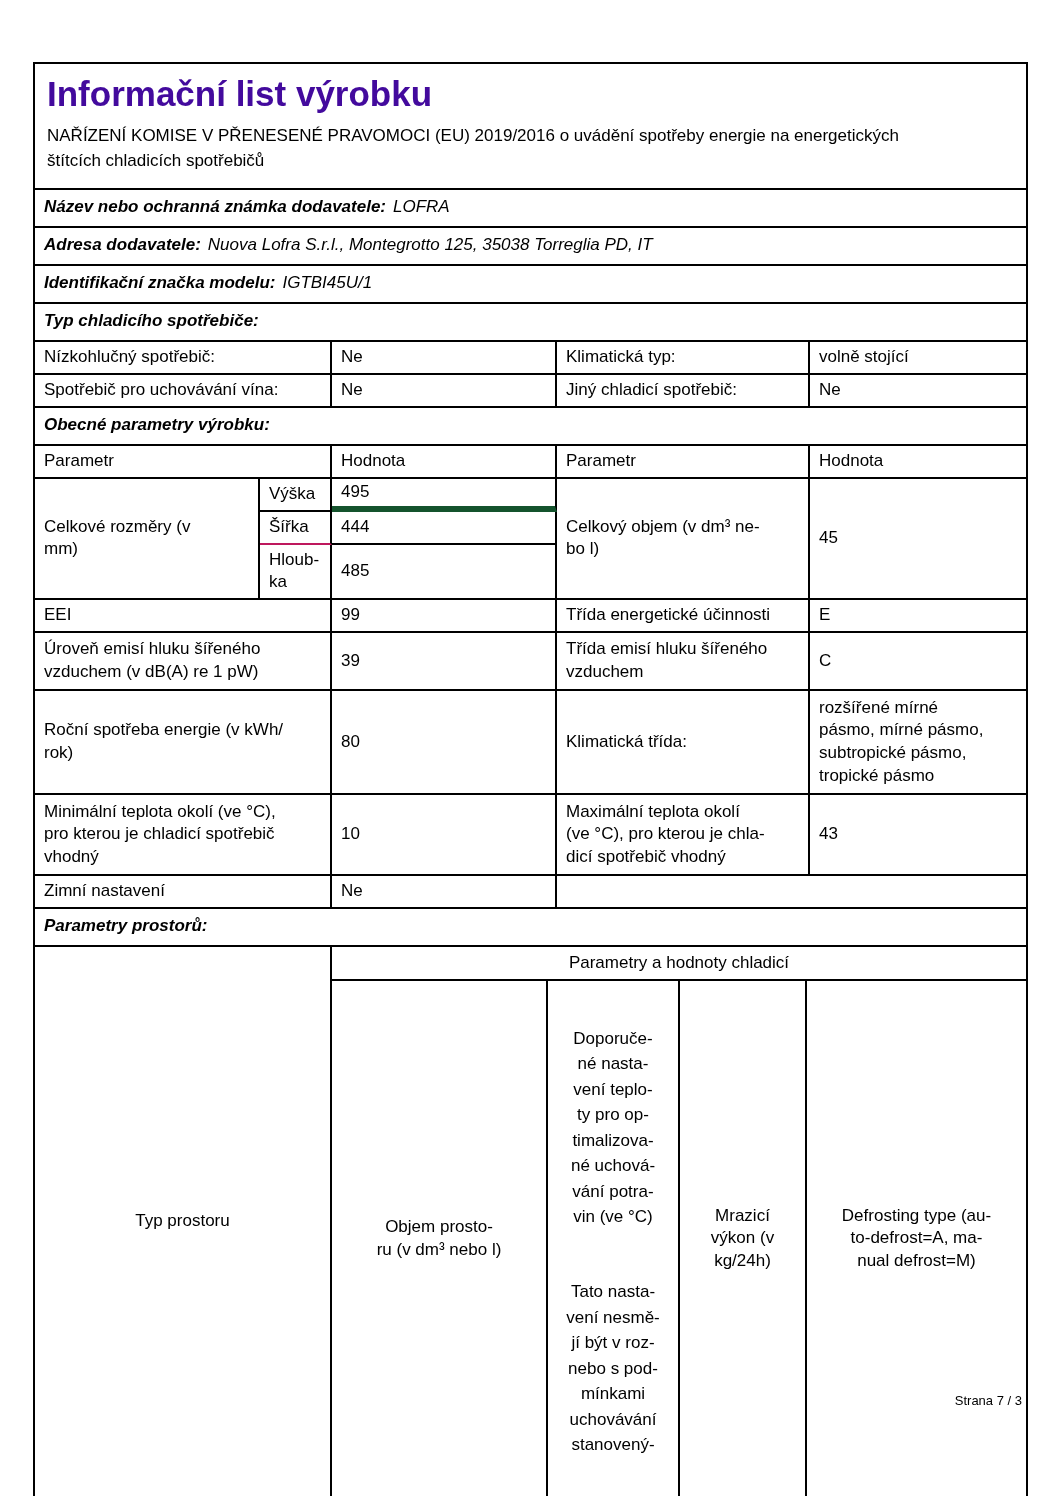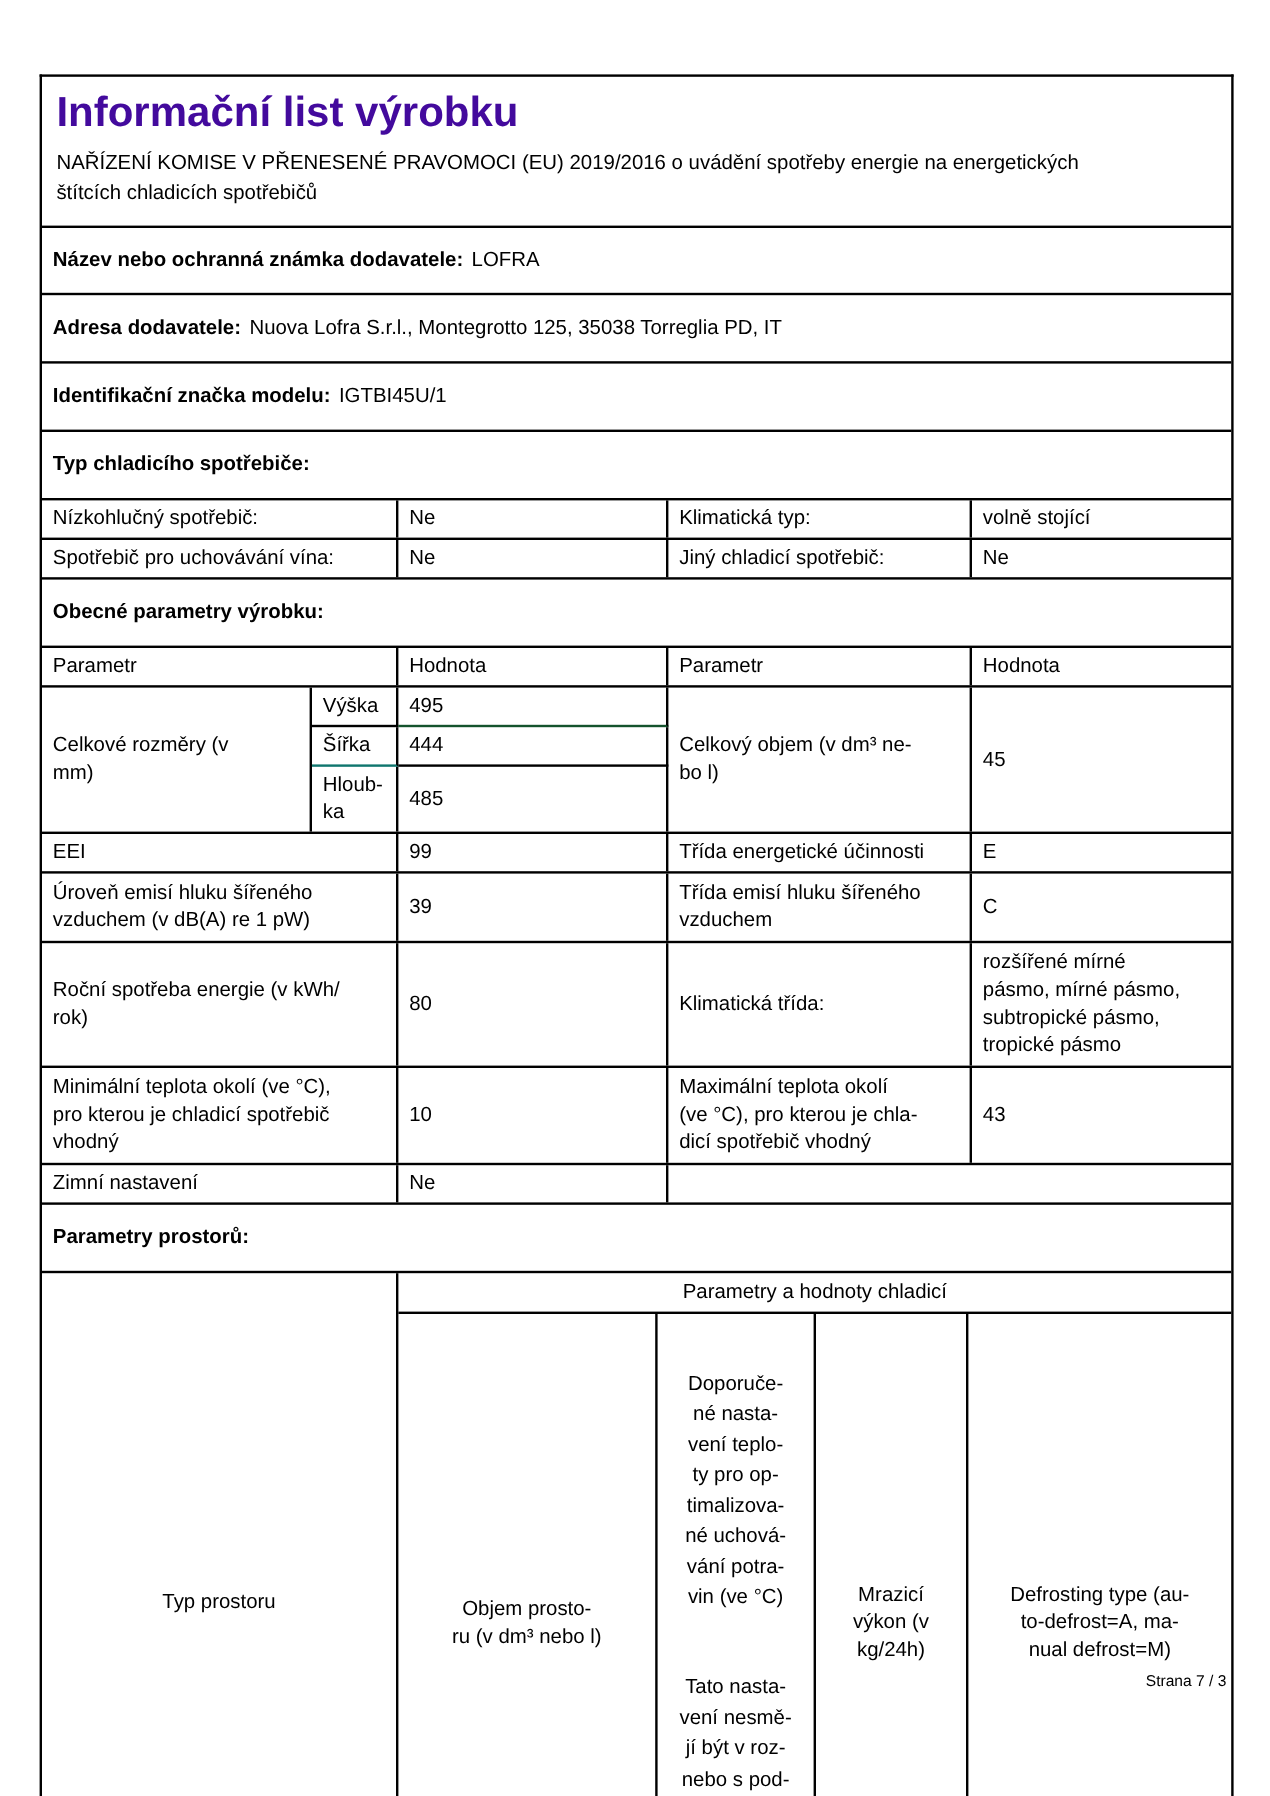--- a/index.html
+++ b/index.html
@@ -24,42 +24,42 @@
   .row { border-bottom: 2px solid #000; }
   .title-block { padding: 10px 12px 14px 12px; }
   .title-block h1 {
     margin: 0 0 10px 0;
     font-size: 35px;
     line-height: 1.15;
     font-weight: bold;
     letter-spacing: 0px;
   }
   .subtitle { margin: 0; white-space: pre-line; line-height: 1.45; }
-  .simple { padding: 16px 9px; min-height: 38px; }
+  .simple { padding: 6px 9px; min-height: 38px; font-style: italic; }
   .b { font-weight: bold; }
   .v { margin-left: 7px; }
   .r4 { display: grid; grid-template-columns: 297px 225px 253px 1fr; }
   .r3 { display: grid; grid-template-columns: 297px 225px 1fr; }
   .cell {
     padding: 4px 9px;
     display: flex; align-items: center;
     white-space: pre-line;
     min-height: 31px;
   }
   .br { border-right: 2px solid #000; }
   .dims {
     display: grid;
     grid-template-columns: 225px 72px 225px 253px 1fr;
     grid-template-rows: 33px 33px auto;
   }
   .dims .cell { min-height: 0; }
   .dim-lab  { grid-column: 1; grid-row: 1 / 4; }
   .dim-k1 { grid-column: 2; grid-row: 1; border-bottom: 2px solid #000; }
-  .dim-v1 { grid-column: 3; grid-row: 1; border-bottom: 2px solid #14532d; }
-  .dim-k2 { grid-column: 2; grid-row: 2; border-bottom: 2px solid #0f766e; }
+  .dim-v1 { grid-column: 3; grid-row: 1; border-bottom: 6px solid #14532d; }
+  .dim-k2 { grid-column: 2; grid-row: 2; border-bottom: 2px solid #be185d; }
   .dim-v2 { grid-column: 3; grid-row: 2; border-bottom: 2px solid #000; }
   .dim-k3 { grid-column: 2; grid-row: 3; min-height: 52px; }
   .dim-v3 { grid-column: 3; grid-row: 3; min-height: 52px; }
   .dim-rl { grid-column: 4; grid-row: 1 / 4; }
   .dim-rv { grid-column: 5; grid-row: 1 / 4; }
   .h56  { min-height: 56px; }
   .h102 { min-height: 102px; }
   .h79  { min-height: 79px; }
   .bottom {
     display: grid;

